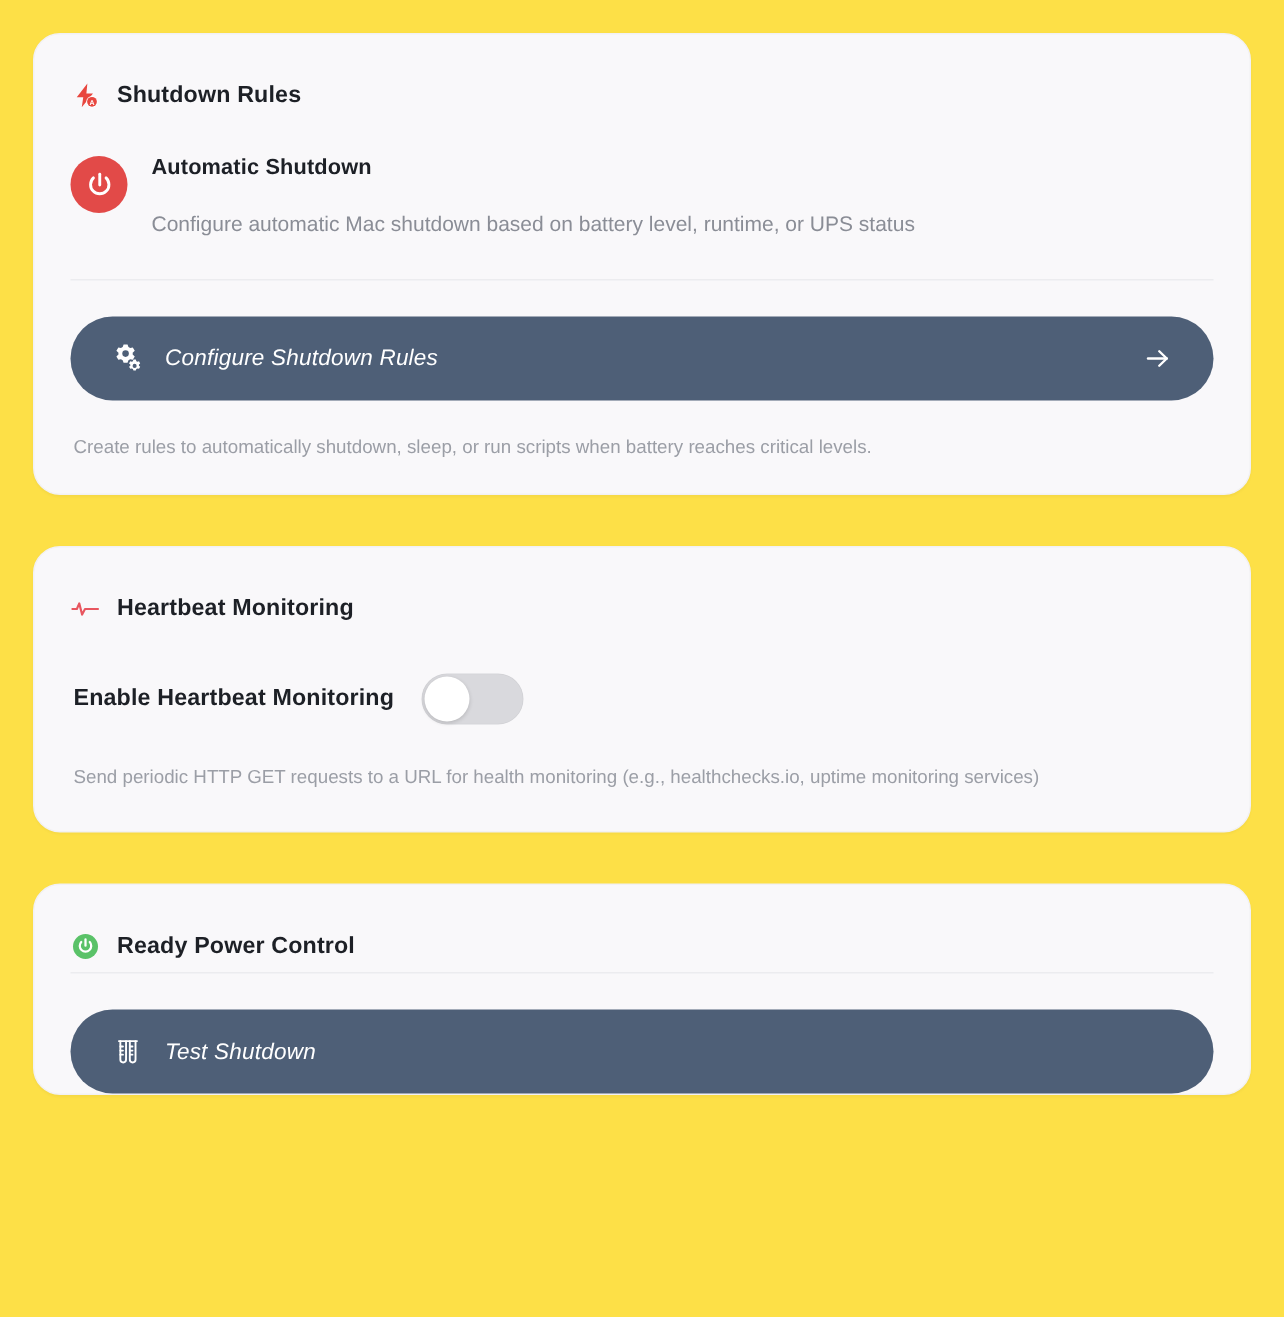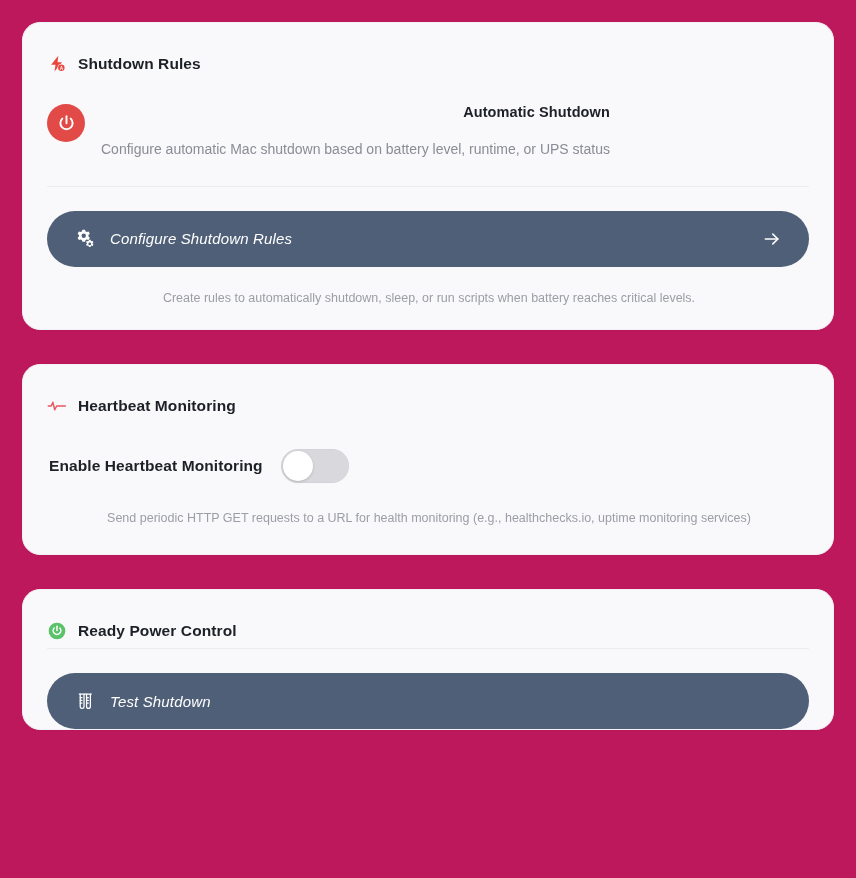--- a/index.html
+++ b/index.html
@@ -8,21 +8,21 @@
     width: 856px;
     height: 878px;
     background: #ffffff;
     font-family: "Liberation Sans", sans-serif;
     -webkit-font-smoothing: antialiased;
   }
 
   .page {
     width: 856px;
     height: 878px;
-    background: #be185d;
+    background: #fde047;
     padding: 22px 22px 0 22px;
     overflow: hidden;
   }
 
   .card {
     background: #f9f8fa;
     border-radius: 18px;
     border: 1px solid #f2f1f4;
     box-shadow: 0 1px 2px rgba(20,20,40,0.035);
     padding: 0 24px;
@@ -48,21 +48,20 @@
     color: #1d2026;
     letter-spacing: 0.1px;
   }
 
   
   .status-row {
     display: flex;
     align-items: flex-start;
     gap: 16px;
     padding: 22px 0 26px 0;
-    text-align: right;
   }
   .status-row.tight { padding: 18px 0 22px 0; }
 
   .badge-circle {
     width: 38px; height: 38px;
     border-radius: 50%;
     flex: 0 0 auto;
     display: flex; align-items: center; justify-content: center;
     margin-top: 1px;
   }
@@ -121,21 +120,20 @@
     margin-left: auto;
     width: 22px; height: 22px;
     display: flex; align-items: center; justify-content: center;
   }
 
   .card-note {
     font-size: 12.5px;
     color: #9b9ea6;
     padding: 22px 0 22px 2px;
     line-height: 1.5;
-    text-align: center;
   }
   .card-note.tall { padding: 26px 0 26px 2px; }
 
   
   .toggle-row {
     display: flex;
     align-items: center;
     gap: 18px;
     padding: 26px 0 0 2px;
   }

